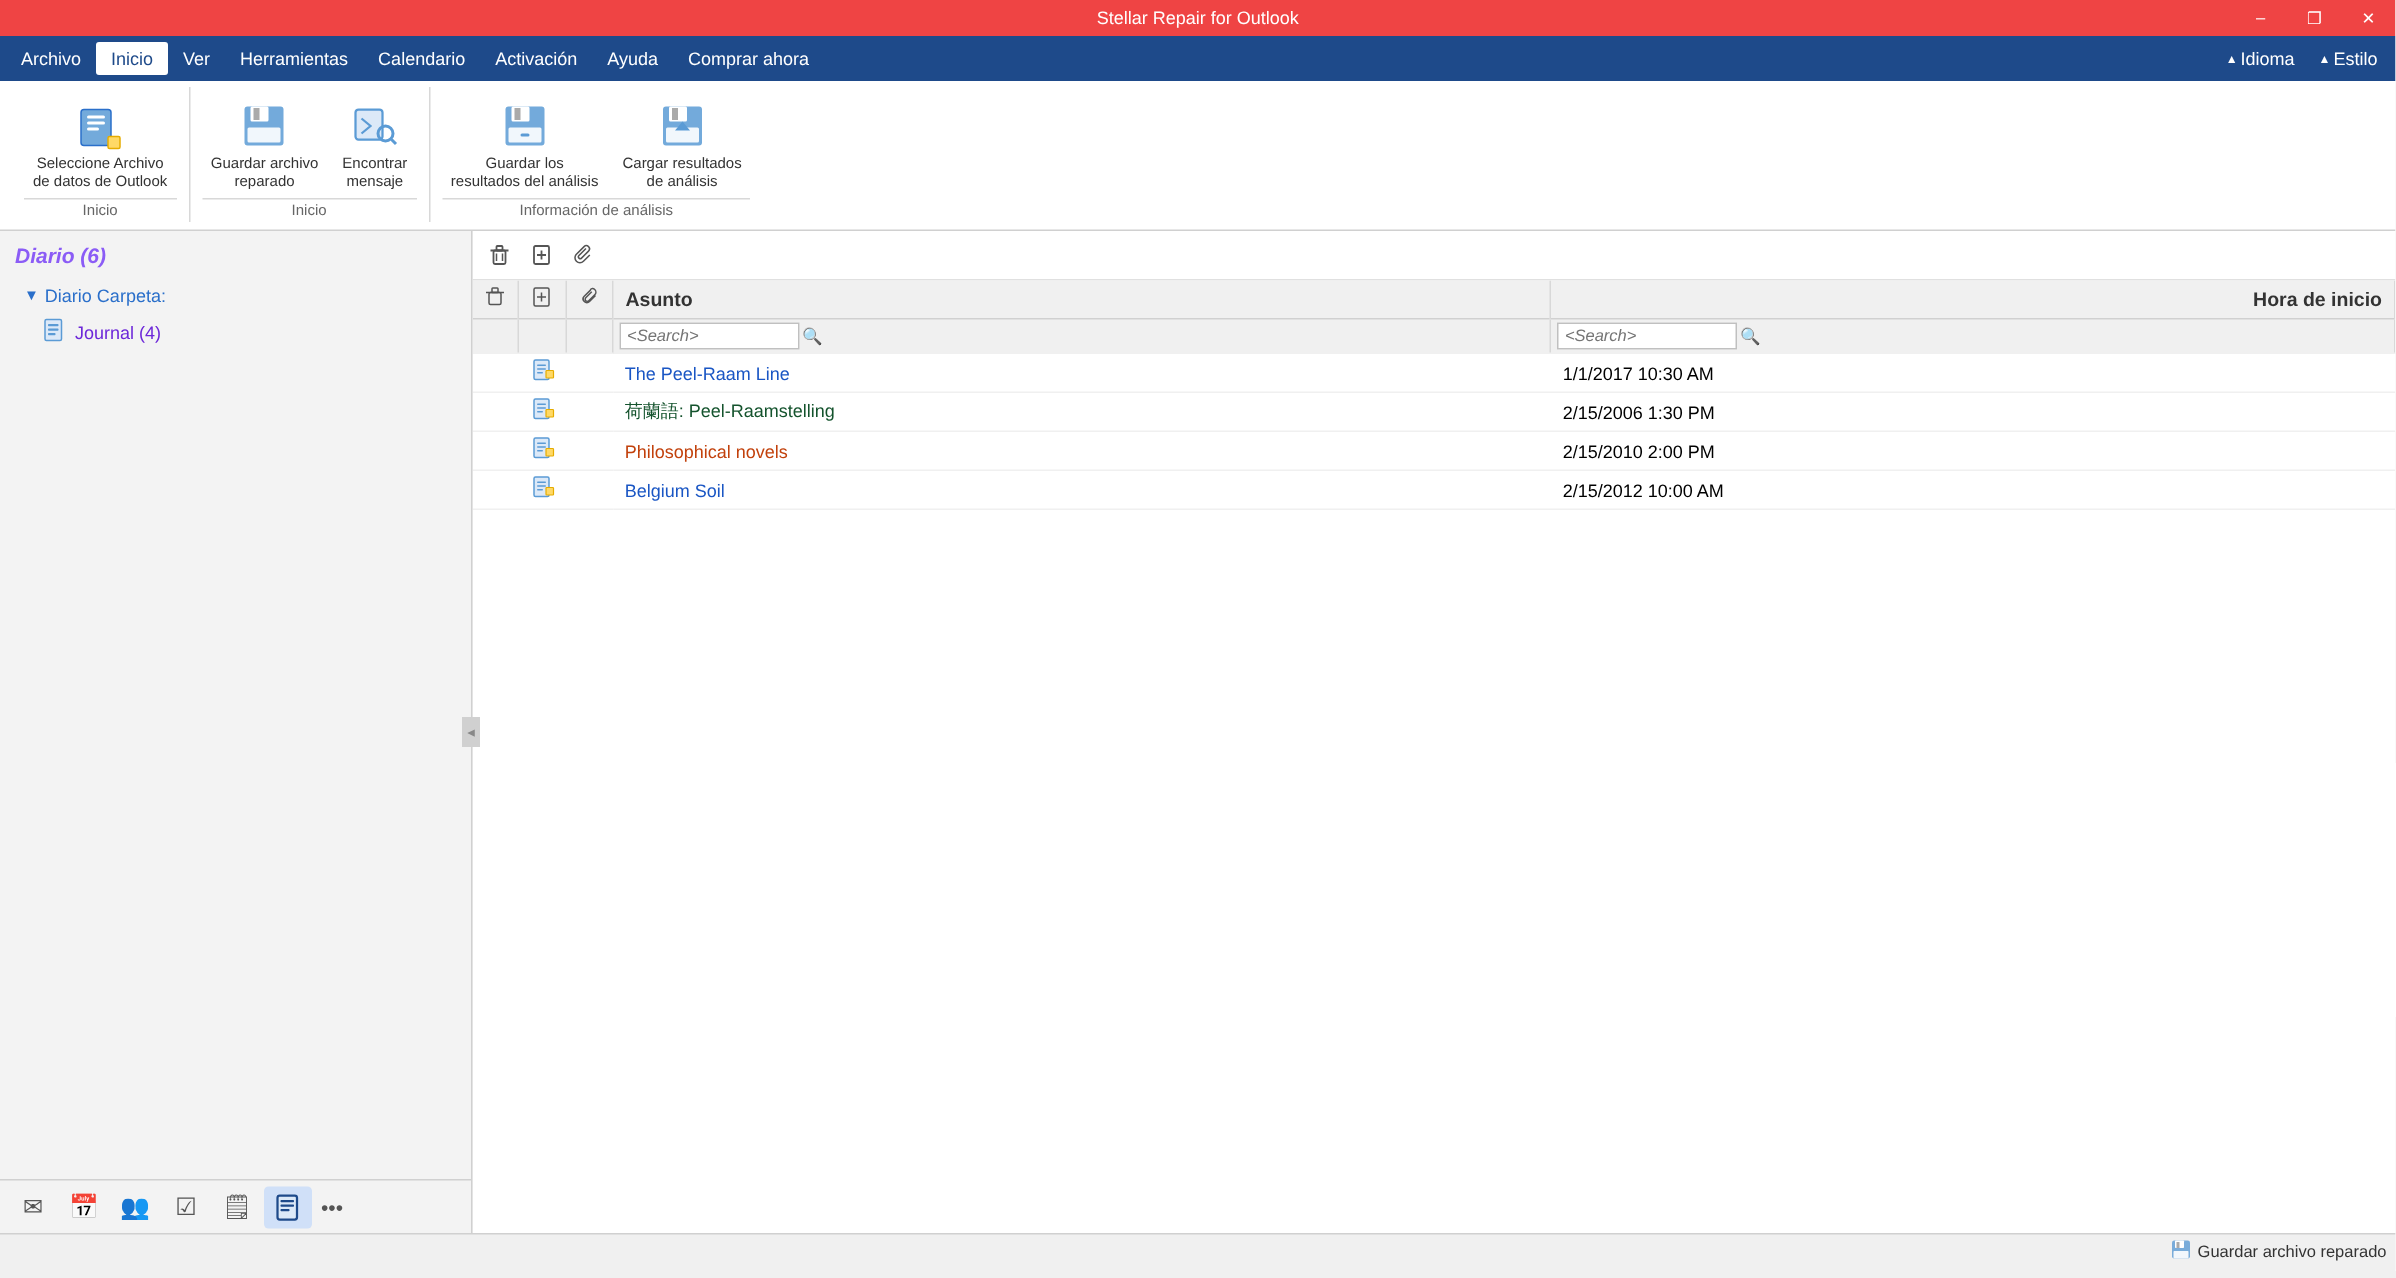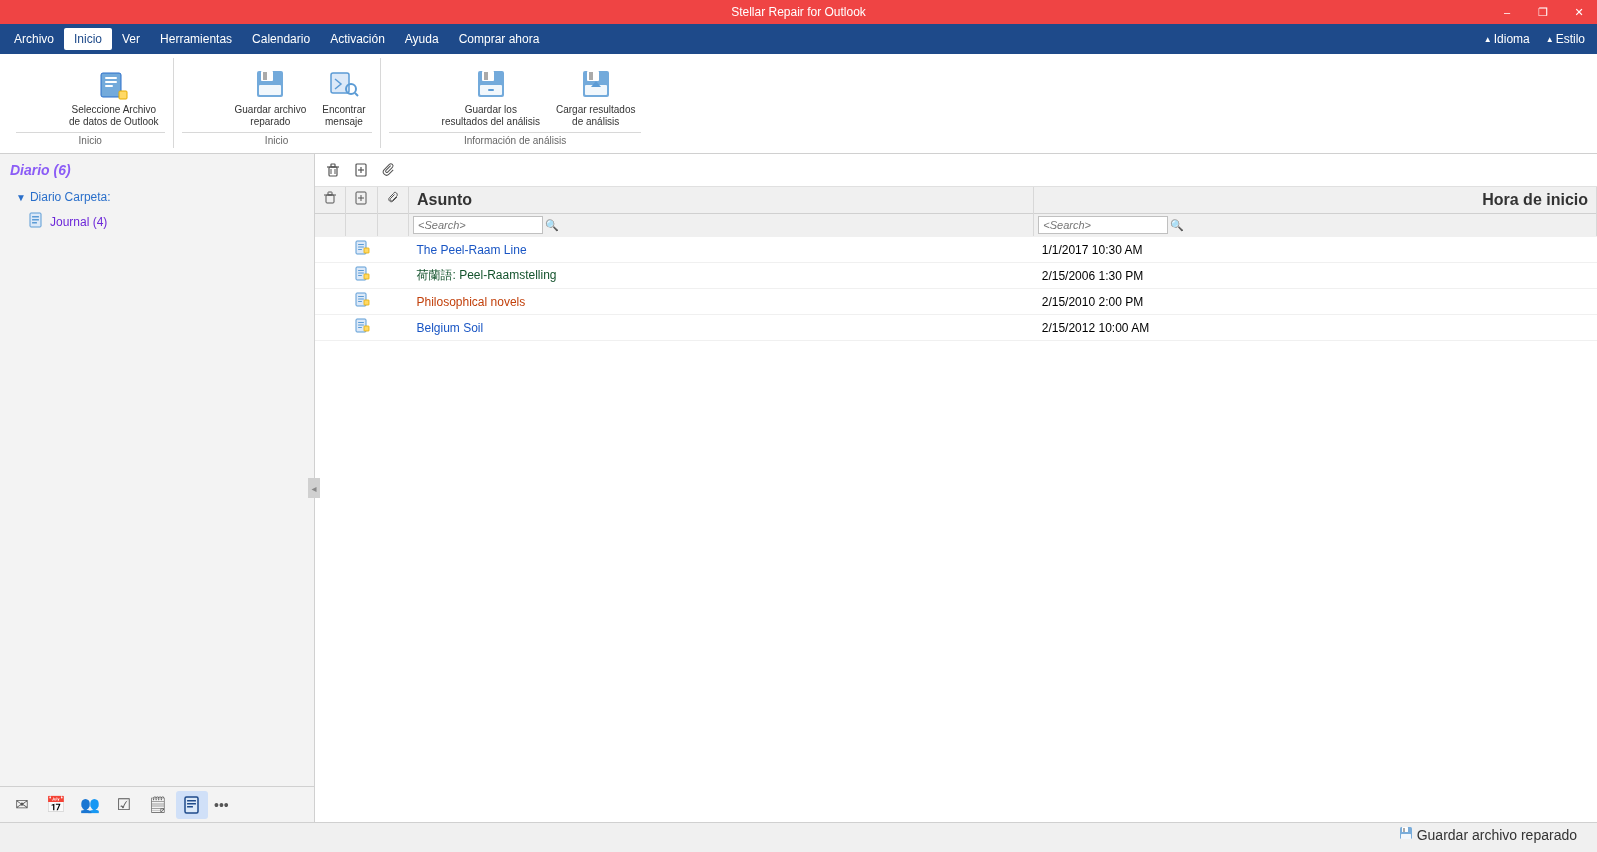--- a/index.html
+++ b/index.html
@@ -88,21 +88,20 @@
       height: 90px;
       justify-content: space-between;
     }
     .ribbon-group:last-child { border-right: none; }
     .ribbon-buttons {
       display: flex;
       align-items: flex-start;
       gap: 4px;
       flex: 1;
       padding-top: 4px;
-      margin-left: 47px;
     }
     .ribbon-btn {
       display: flex;
       flex-direction: column;
       align-items: center;
       cursor: pointer;
       padding: 4px 6px;
       border-radius: 3px;
       min-width: 50px;
       text-align: center;
@@ -259,21 +258,21 @@
       width: 100%;
       border-collapse: collapse;
     }
     thead tr {
       background: #f0f0f0;
       border-bottom: 1px solid #d0d0d0;
     }
     th {
       text-align: left;
       padding: 4px 8px;
-      font-size: 16px;
+      font-size: 13px;
       font-weight: 600;
       color: #333;
       border-right: 1px solid #d8d8d8;
       white-space: nowrap;
     }
     th:first-child { width: 30px; }
     th:nth-child(2) { width: 30px; }
     th:nth-child(3) { width: 30px; }
     .search-row td {
       padding: 2px 4px;
@@ -282,40 +281,40 @@
     .search-input-cell {
       display: flex;
       align-items: center;
       gap: 2px;
     }
     .search-input-cell input {
       border: 1px solid #c0c0c0;
       padding: 2px 4px;
       font-size: 11px;
       color: #888;
-      width: 130px;
+      width: 120px;
       outline: none;
     }
     .search-icon-sm { font-size: 11px; color: #888; }
     td {
       padding: 3px 8px;
       border-bottom: 1px solid #f0f0f0;
       font-size: 12px;
     }
 
     
     .status-bar {
       height: 24px;
       background: #f0f0f0;
       border-top: 1px solid #d0d0d0;
       display: flex;
       align-items: center;
       justify-content: flex-end;
-      padding: 0 20px;
-      font-size: 14px;
+      padding: 0 6px;
+      font-size: 11px;
       color: #333;
     }
     .status-bar-item {
       display: flex;
       align-items: center;
       gap: 4px;
       cursor: pointer;
     }
   </style>
 </head>

